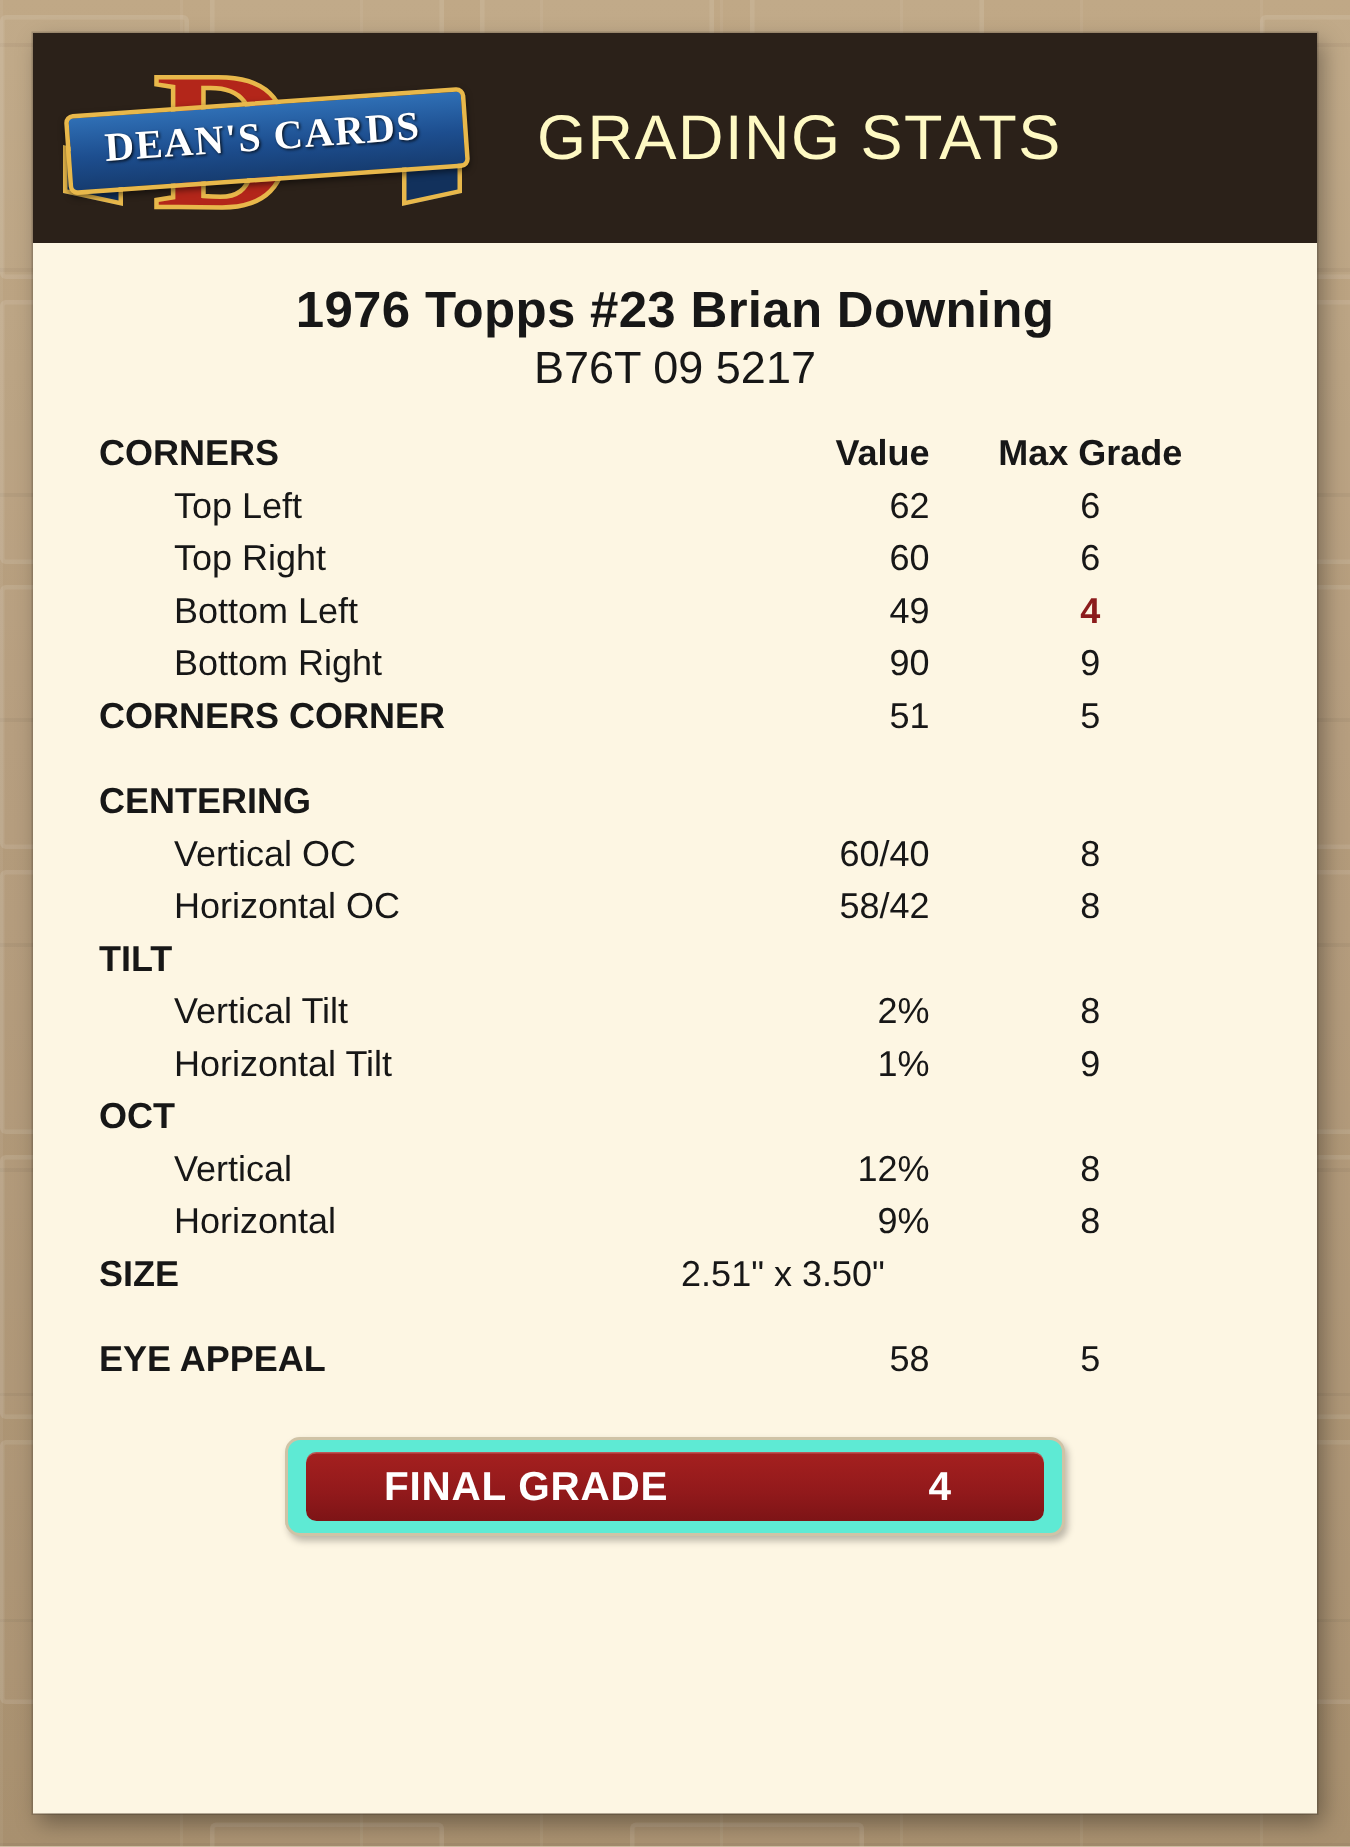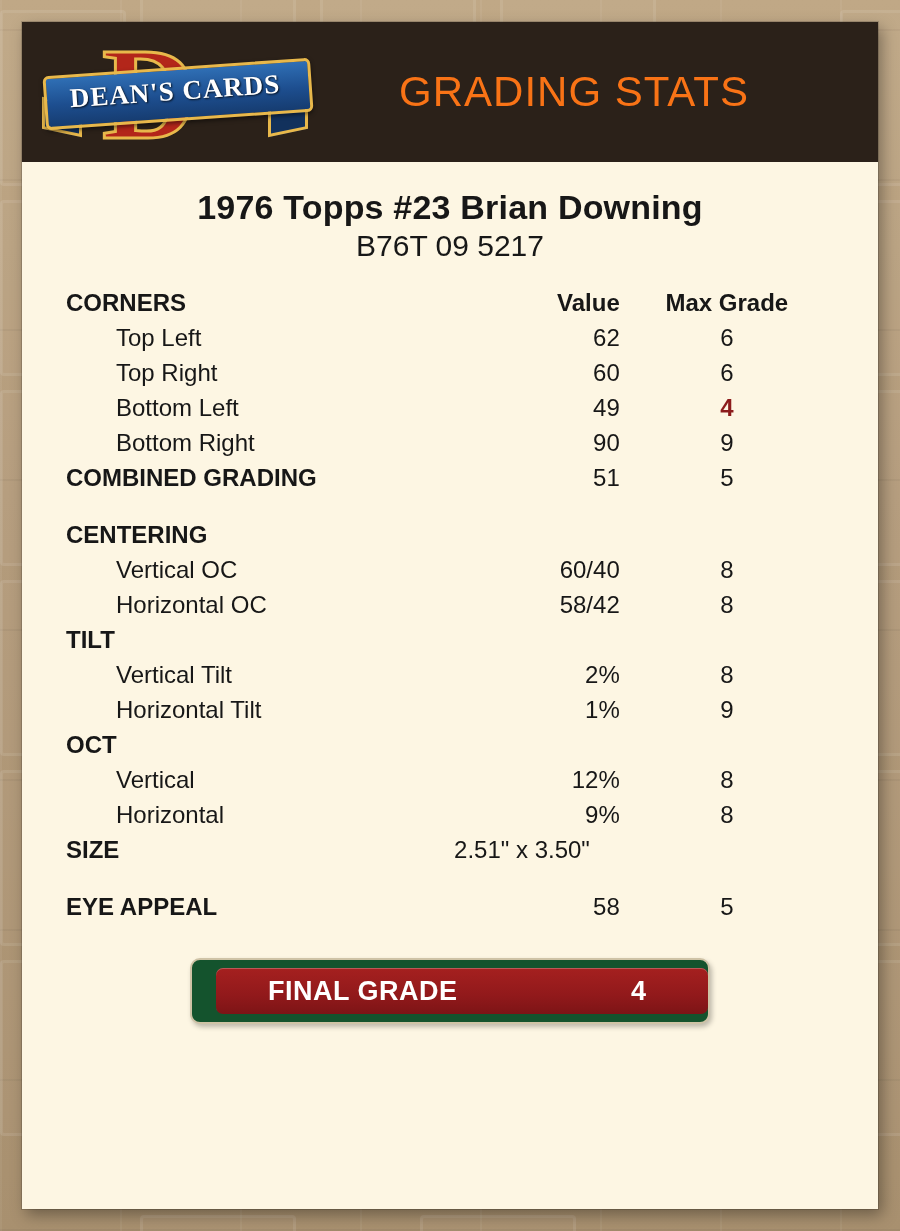--- a/index.html
+++ b/index.html
@@ -112,23 +112,24 @@
     width: 34px;
     height: 26px;
     background: #12315c;
     border: 3px solid #e8b84b;
   }
   .logo .tailL { left: 2px; transform: skewY(12deg); }
   .logo .tailR { right: 2px; transform: skewY(-12deg); }
 
   .header-titles {
     flex: 1 1 auto;
-    text-align: center;
-    color: #f97316;
+    text-align: left;
+    color: #fef9c3;
     padding-right: 40px;
+    padding-left: 48px;
   }
   .header-titles .t1 {
     font-size: 42px;
     letter-spacing: 1px;
     line-height: 1.1;
   }
   .header-titles .t2 {
     font-size: 33px;
     font-weight: normal;
     line-height: 1.2;
@@ -172,27 +173,27 @@
   td.value.wide { text-align: center; }
   tr.gap td     { height: 22px; }
 
   .colhead td { font-weight: bold; }
 
   
   .final-wrap {
     margin: 34px auto 0 auto;
     width: 516px;
     height: 62px;
-    background: #14532d;
+    background: #5eead4;
     border: 2px solid #cfc3a6;
     border-radius: 10px;
     box-shadow: 2px 3px 5px rgba(0,0,0,.25);
     display: flex;
     align-items: center;
-    justify-content: flex-end;
+    justify-content: center;
   }
   .final-bar {
     width: 492px;
     height: 46px;
     background: linear-gradient(180deg,#a5201f 0%, #91191b 60%, #7d1416 100%);
     border-radius: 7px;
     display: flex;
     align-items: center;
     color: #fff;
     font-weight: bold;
@@ -270,21 +271,21 @@
           <td class="label ind">Bottom Left</td>
           <td class="value">49</td>
           <td class="grade low">4</td>
         </tr>
         <tr>
           <td class="label ind">Bottom Right</td>
           <td class="value">90</td>
           <td class="grade">9</td>
         </tr>
         <tr>
-          <td class="label sec">COMBINED GRADING</td>
+          <td class="label sec">CORNERS CORNER</td>
           <td class="value">51</td>
           <td class="grade">5</td>
         </tr>
 
         <tr class="gap">
             <td colspan="3"></td>
           </tr>
 
         <tr>
           <td class="label sec">CENTERING</td>

